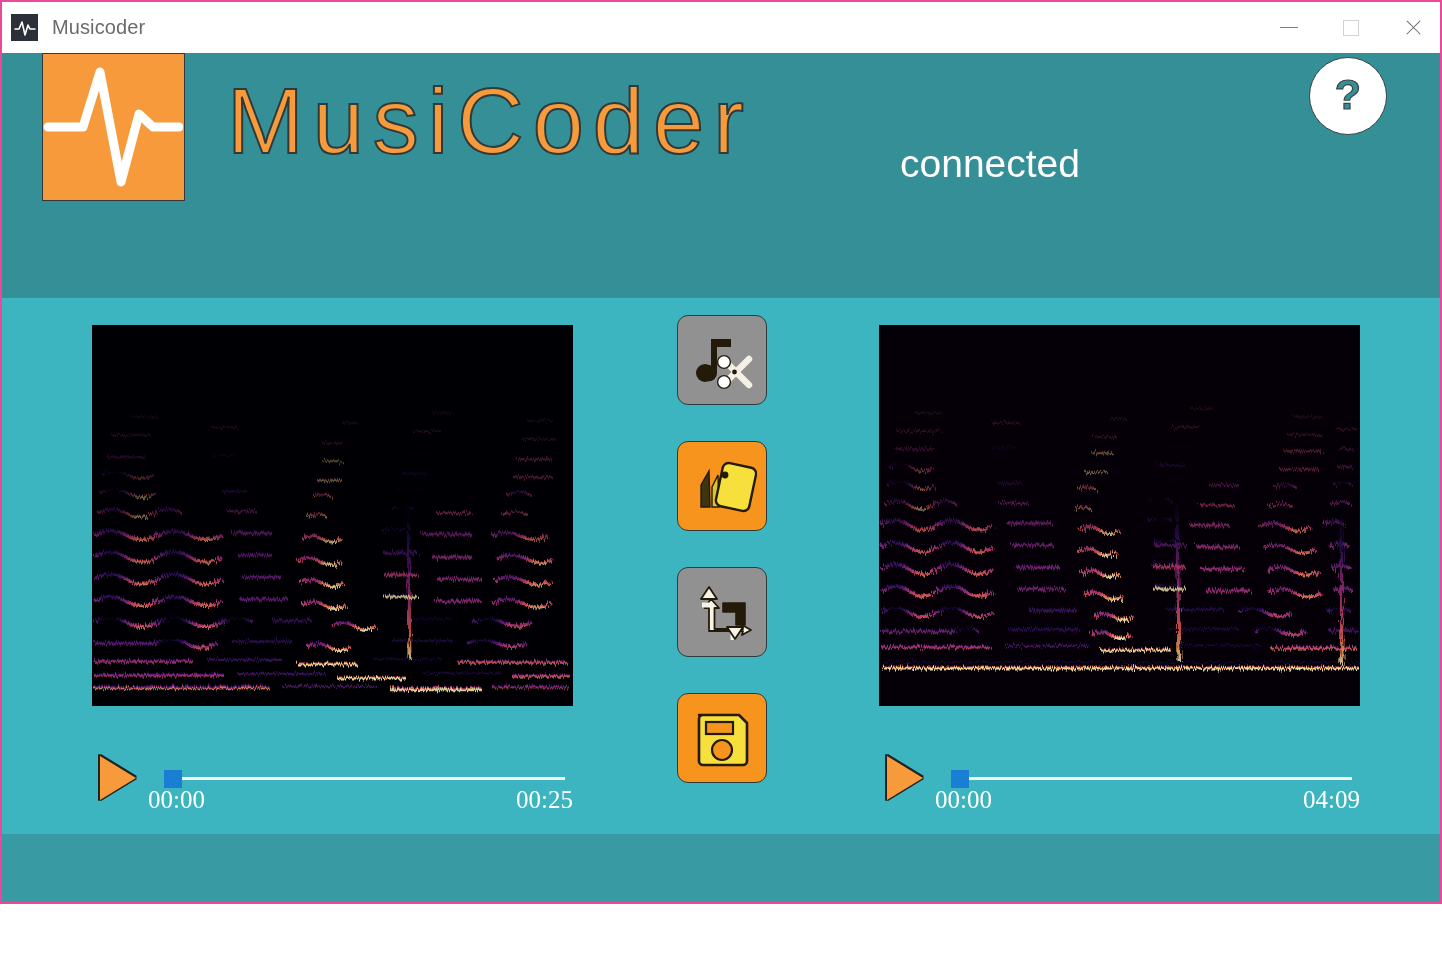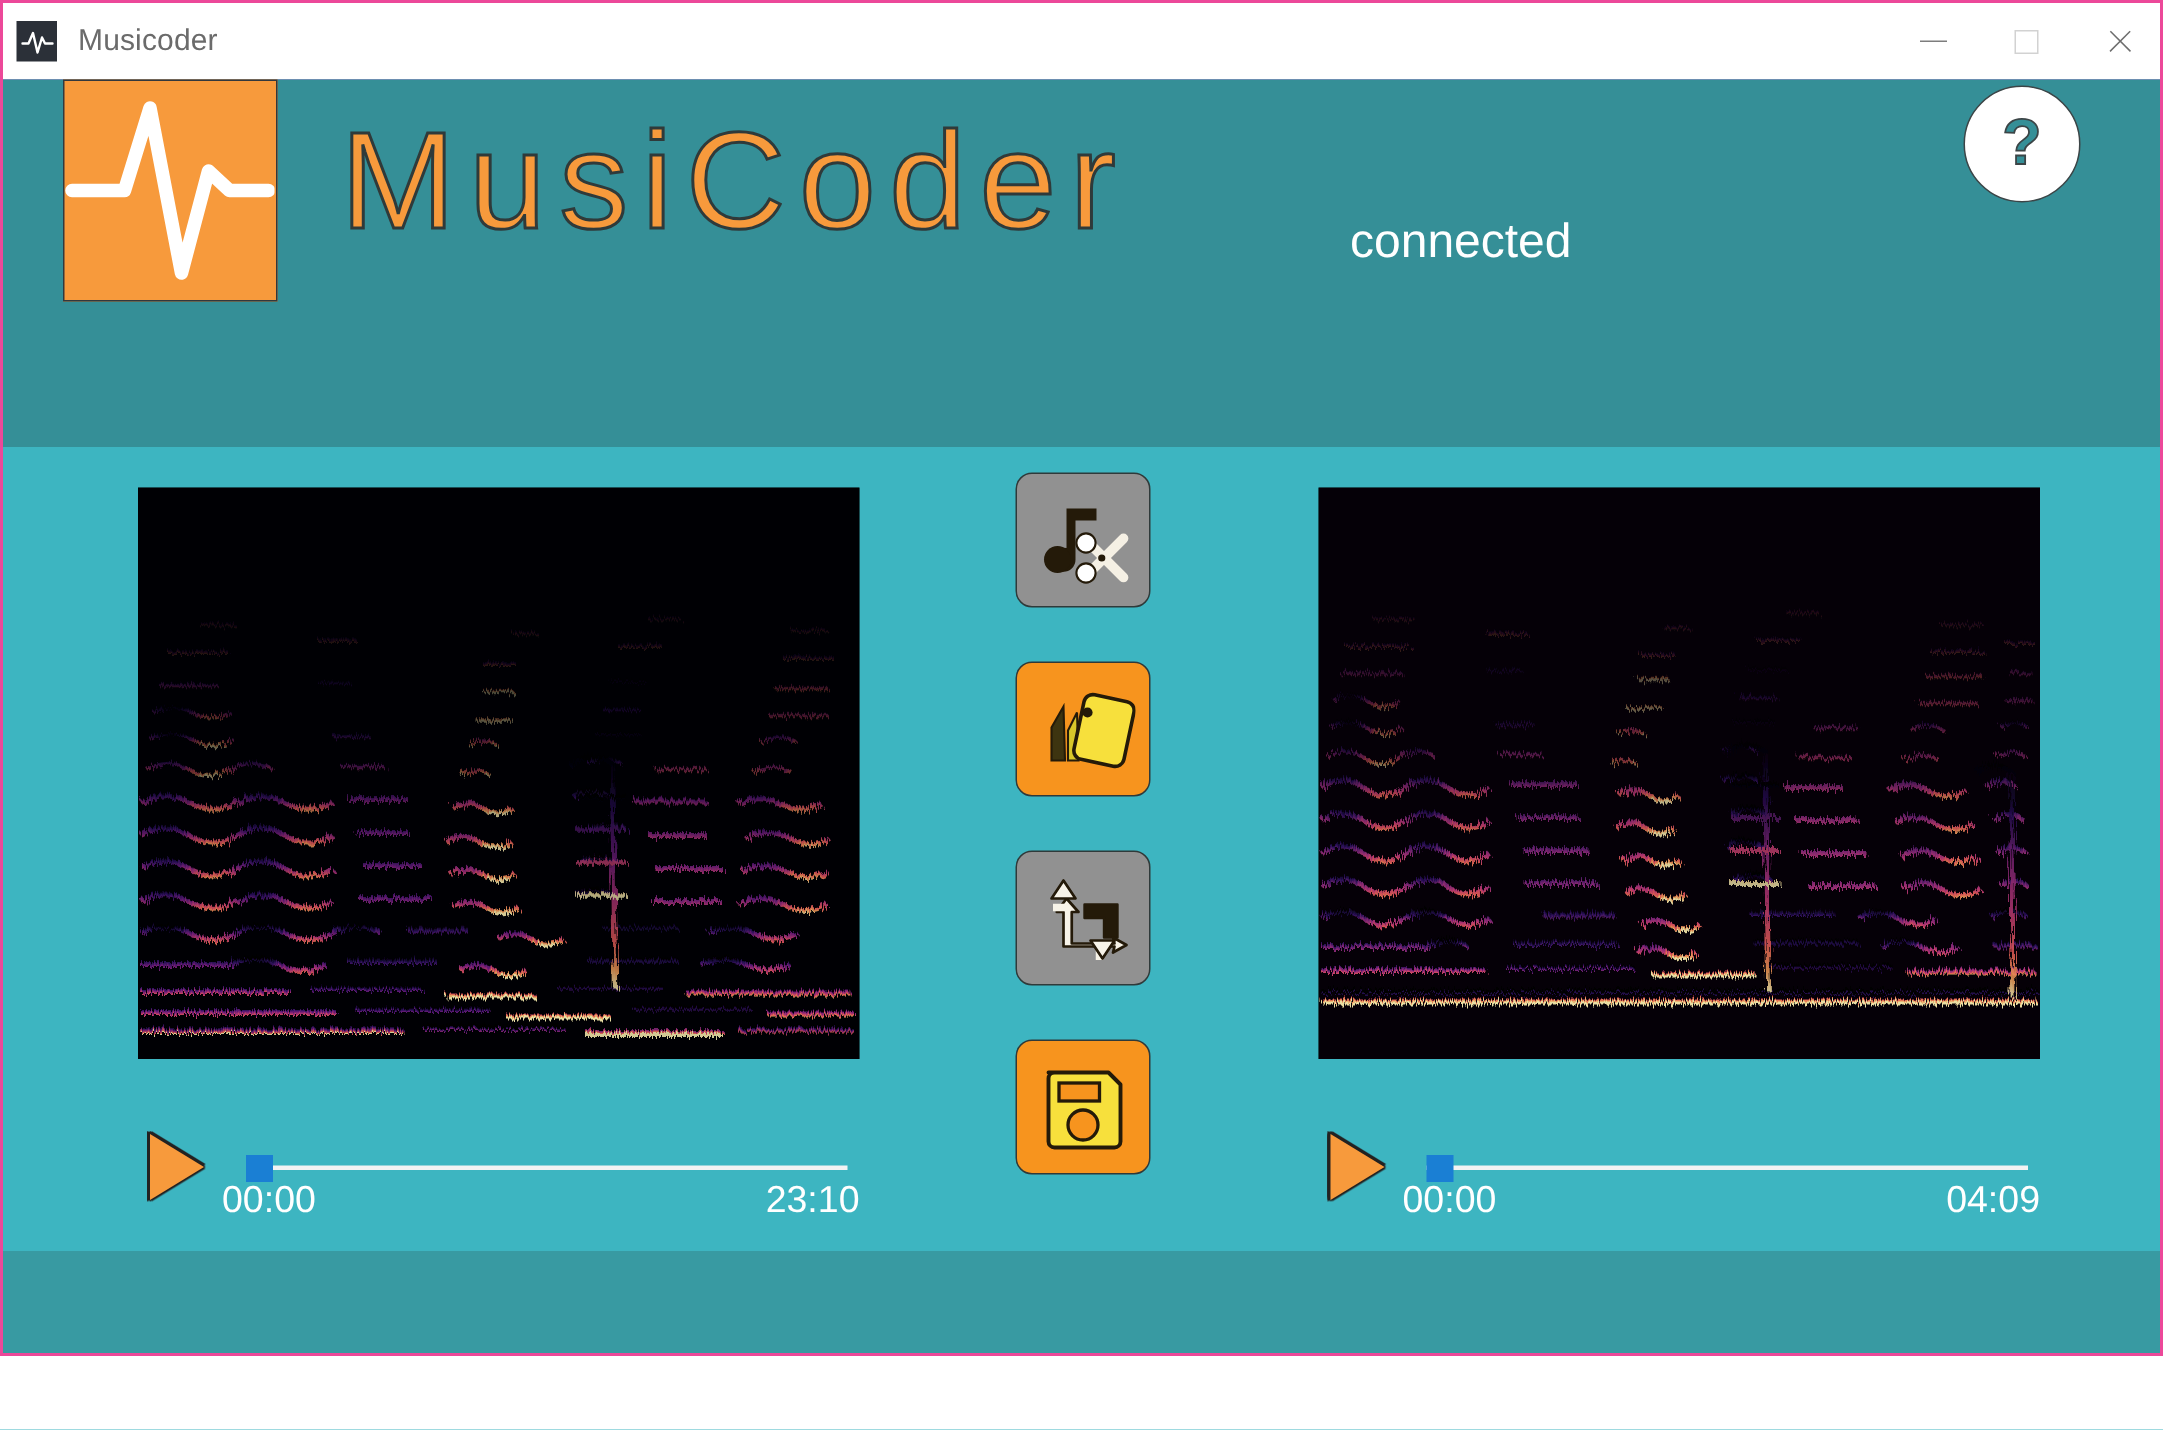--- a/index.html
+++ b/index.html
@@ -110,21 +110,21 @@
     font-weight: 300;
     letter-spacing: 9px;
     color: #f79a3c;
     -webkit-text-stroke: 2px #2f3a3a;
     white-space: nowrap;
     line-height: 1;
   }
   .status-text {
     position: absolute;
     left: 898px; top: 140px;
-    font-size: 32px;
+    font-size: 39px;
     color: #ffffff;
     font-weight: 400;
     white-space: nowrap;
   }
   .help-button {
     position: absolute;
     left: 1307px; top: 55px;
     width: 78px;
     height: 78px;
     border-radius: 50%;
@@ -165,20 +165,21 @@
     background: #000000;
     overflow: hidden;
     display: block;
   }
   .spectrogram svg { display: block; }
 
   .transport {
     position: relative;
     margin-top: 50px;
     height: 62px;
+    font-family: Liberation Serif, serif;
   }
   .play-button {
     position: absolute;
     left: 8px; top: 0px;
     width: 0; height: 0;
     border-left: 36px solid #f79a3c;
     border-top: 22px solid transparent;
     border-bottom: 22px solid transparent;
     filter: drop-shadow(1.2px 0 0 #222) drop-shadow(-1.2px 0 0 #222)
             drop-shadow(0 1.2px 0 #222) drop-shadow(0 -1.2px 0 #222);
@@ -353,21 +354,21 @@
       </svg>
     </div>
 
     <div class="transport">
       <div class="play-button"></div>
       <div class="slider">
         <div class="slider-track"></div>
         <div class="slider-handle"></div>
       </div>
       <div class="time-start">00:00</div>
-      <div class="time-end">23:10</div>
+      <div class="time-end">00:25</div>
     </div>
   </div>
 
   <div class="panel panel-right">
     <div class="spectrogram">
       <svg width="481" height="381" viewBox="0 0 481 381">
         <defs>
           <linearGradient id="magmaR" x1="0" y1="1" x2="0" y2="0">
             <stop offset="0.00" stop-color="#fcf0b0"></stop>
             <stop offset="0.08" stop-color="#fca35a"></stop>

